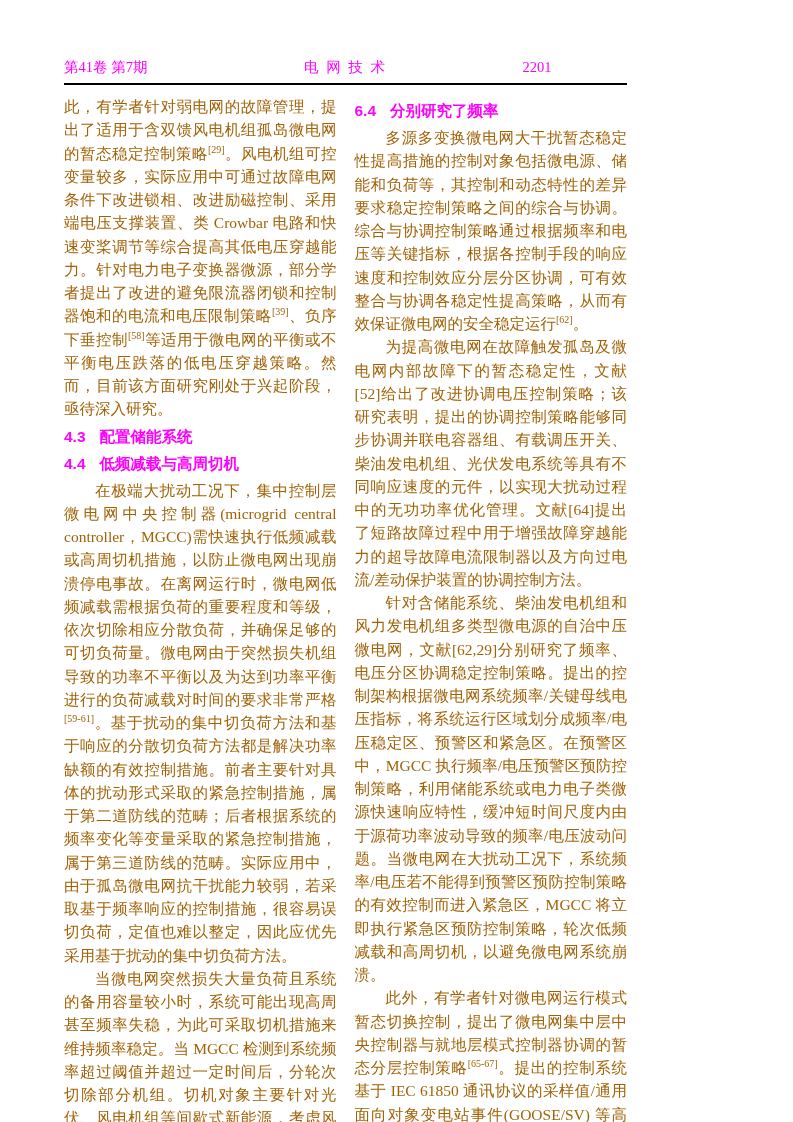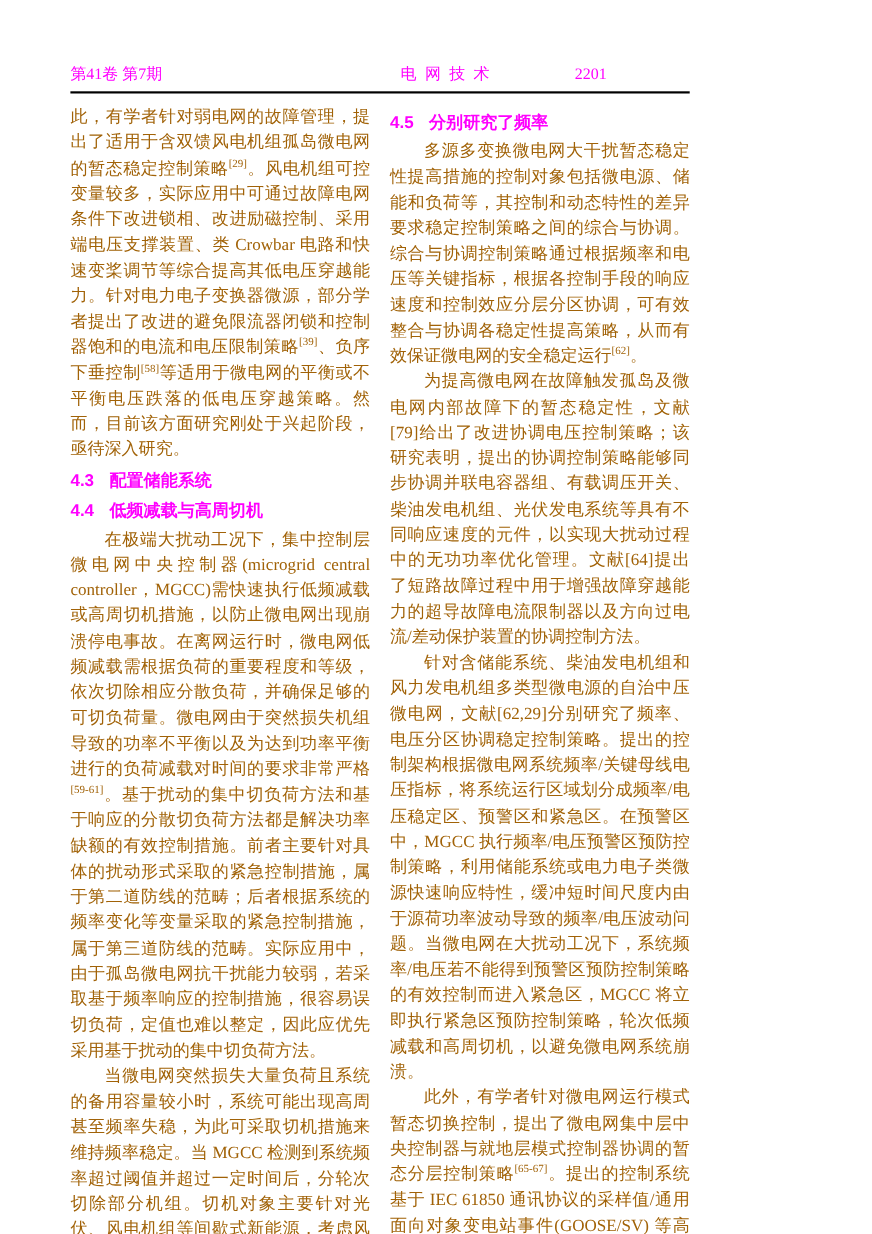--- a/index.html
+++ b/index.html
@@ -16,21 +16,21 @@
     padding:58px 60px 0 64px;
     overflow:hidden;
   }
   .page-header {
     display:flex; align-items:baseline;
     color:var(--accent);
     font-size:14.5px;
     font-weight:500;
   }
   .page-header .left  { width:180px; }
-  .page-header .center{ flex:1; text-align:right; letter-spacing:2px; }
+  .page-header .center{ flex:1; text-align:center; letter-spacing:2px; }
   .page-header .right { width:180px; text-align:center; }
   .header-rule {
     border:none;
     border-top:2px solid #000;
     margin-top:6px;
     margin-bottom:10px;
   }
   .columns { display:flex; gap:18px; }
   .col { width:325px; }
   .para {
@@ -66,20 +66,20 @@
   <hr class="header-rule">
   <div class="columns">
     <div class="col">
         <p class="para">此，有学者针对弱电网的故障管理，提出了适用于含双馈风电机组孤岛微电网的暂态稳定控制策略<sup>[29]</sup>。风电机组可控变量较多，实际应用中可通过故障电网条件下改进锁相、改进励磁控制、采用端电压支撑装置、类 Crowbar 电路和快速变桨调节等综合提高其低电压穿越能力。针对电力电子变换器微源，部分学者提出了改进的避免限流器闭锁和控制器饱和的电流和电压限制策略<sup>[39]</sup>、负序下垂控制<sup>[58]</sup>等适用于微电网的平衡或不平衡电压跌落的低电压穿越策略。然而，目前该方面研究刚处于兴起阶段，亟待深入研究。</p>
         <div class="h2"><span class="hnum">4.3</span><span>配置储能系统</span></div>
         <div class="h2"><span class="hnum">4.4</span><span>低频减载与高周切机</span></div>
         <p class="para indent">在极端大扰动工况下，集中控制层微电网中央控制器(microgrid central controller，MGCC)需快速执行低频减载或高周切机措施，以防止微电网出现崩溃停电事故。在离网运行时，微电网低频减载需根据负荷的重要程度和等级，依次切除相应分散负荷，并确保足够的可切负荷量。微电网由于突然损失机组导致的功率不平衡以及为达到功率平衡进行的负荷减载对时间的要求非常严格<sup>[59-61]</sup>。基于扰动的集中切负荷方法和基于响应的分散切负荷方法都是解决功率缺额的有效控制措施。前者主要针对具体的扰动形式采取的紧急控制措施，属于第二道防线的范畴；后者根据系统的频率变化等变量采取的紧急控制措施，属于第三道防线的范畴。实际应用中，由于孤岛微电网抗干扰能力较弱，若采取基于频率响应的控制措施，很容易误切负荷，定值也难以整定，因此应优先采用基于扰动的集中切负荷方法。</p>
         <p class="para indent">当微电网突然损失大量负荷且系统的备用容量较小时，系统可能出现高周甚至频率失稳，为此可采取切机措施来维持频率稳定。当 MGCC 检测到系统频率超过阈值并超过一定时间后，分轮次切除部分机组。切机对象主要针对光伏、风电机组等间歇式新能源，考虑风机存在启停次数约束，应按照先光伏后风电的优先关系。</p>
       </div>
     <div class="col">
-        <div class="h2"><span class="hnum">4.5</span><span>分别研究了频率</span></div>
+        <div class="h2"><span class="hnum">6.4</span><span>分别研究了频率</span></div>
         <p class="para indent">多源多变换微电网大干扰暂态稳定性提高措施的控制对象包括微电源、储能和负荷等，其控制和动态特性的差异要求稳定控制策略之间的综合与协调。综合与协调控制策略通过根据频率和电压等关键指标，根据各控制手段的响应速度和控制效应分层分区协调，可有效整合与协调各稳定性提高策略，从而有效保证微电网的安全稳定运行<sup>[62]</sup>。</p>
-        <p class="para indent">为提高微电网在故障触发孤岛及微电网内部故障下的暂态稳定性，文献[79]给出了改进协调电压控制策略；该研究表明，提出的协调控制策略能够同步协调并联电容器组、有载调压开关、柴油发电机组、光伏发电系统等具有不同响应速度的元件，以实现大扰动过程中的无功功率优化管理。文献[64]提出了短路故障过程中用于增强故障穿越能力的超导故障电流限制器以及方向过电流/差动保护装置的协调控制方法。</p>
+        <p class="para indent">为提高微电网在故障触发孤岛及微电网内部故障下的暂态稳定性，文献[52]给出了改进协调电压控制策略；该研究表明，提出的协调控制策略能够同步协调并联电容器组、有载调压开关、柴油发电机组、光伏发电系统等具有不同响应速度的元件，以实现大扰动过程中的无功功率优化管理。文献[64]提出了短路故障过程中用于增强故障穿越能力的超导故障电流限制器以及方向过电流/差动保护装置的协调控制方法。</p>
         <p class="para indent">针对含储能系统、柴油发电机组和风力发电机组多类型微电源的自治中压微电网，文献[62,29]分别研究了频率、电压分区协调稳定控制策略。提出的控制架构根据微电网系统频率/关键母线电压指标，将系统运行区域划分成频率/电压稳定区、预警区和紧急区。在预警区中，MGCC 执行频率/电压预警区预防控制策略，利用储能系统或电力电子类微源快速响应特性，缓冲短时间尺度内由于源荷功率波动导致的频率/电压波动问题。当微电网在大扰动工况下，系统频率/电压若不能得到预警区预防控制策略的有效控制而进入紧急区，MGCC 将立即执行紧急区预防控制策略，轮次低频减载和高周切机，以避免微电网系统崩溃。</p>
         <p class="para indent">此外，有学者针对微电网运行模式暂态切换控制，提出了微电网集中层中央控制器与就地层模式控制器协调的暂态分层控制策略<sup>[65-67]</sup>。提出的控制系统基于 IEC 61850 通讯协议的采样值/通用面向对象变电站事件(GOOSE/SV) 等高实时性通讯架构，通过对微电网关键电气量(系统频率、网络电压、电流和储能系统 SOC 等)的快速采集、计算和分析，实时判别微电网系统运行状态，在暂态过程快速调节微源出力和切换运行模式，以实现并网、解列/孤岛模式的无缝切换。</p>
       </div>
   </div>
 </div>
 
 </body></html>

